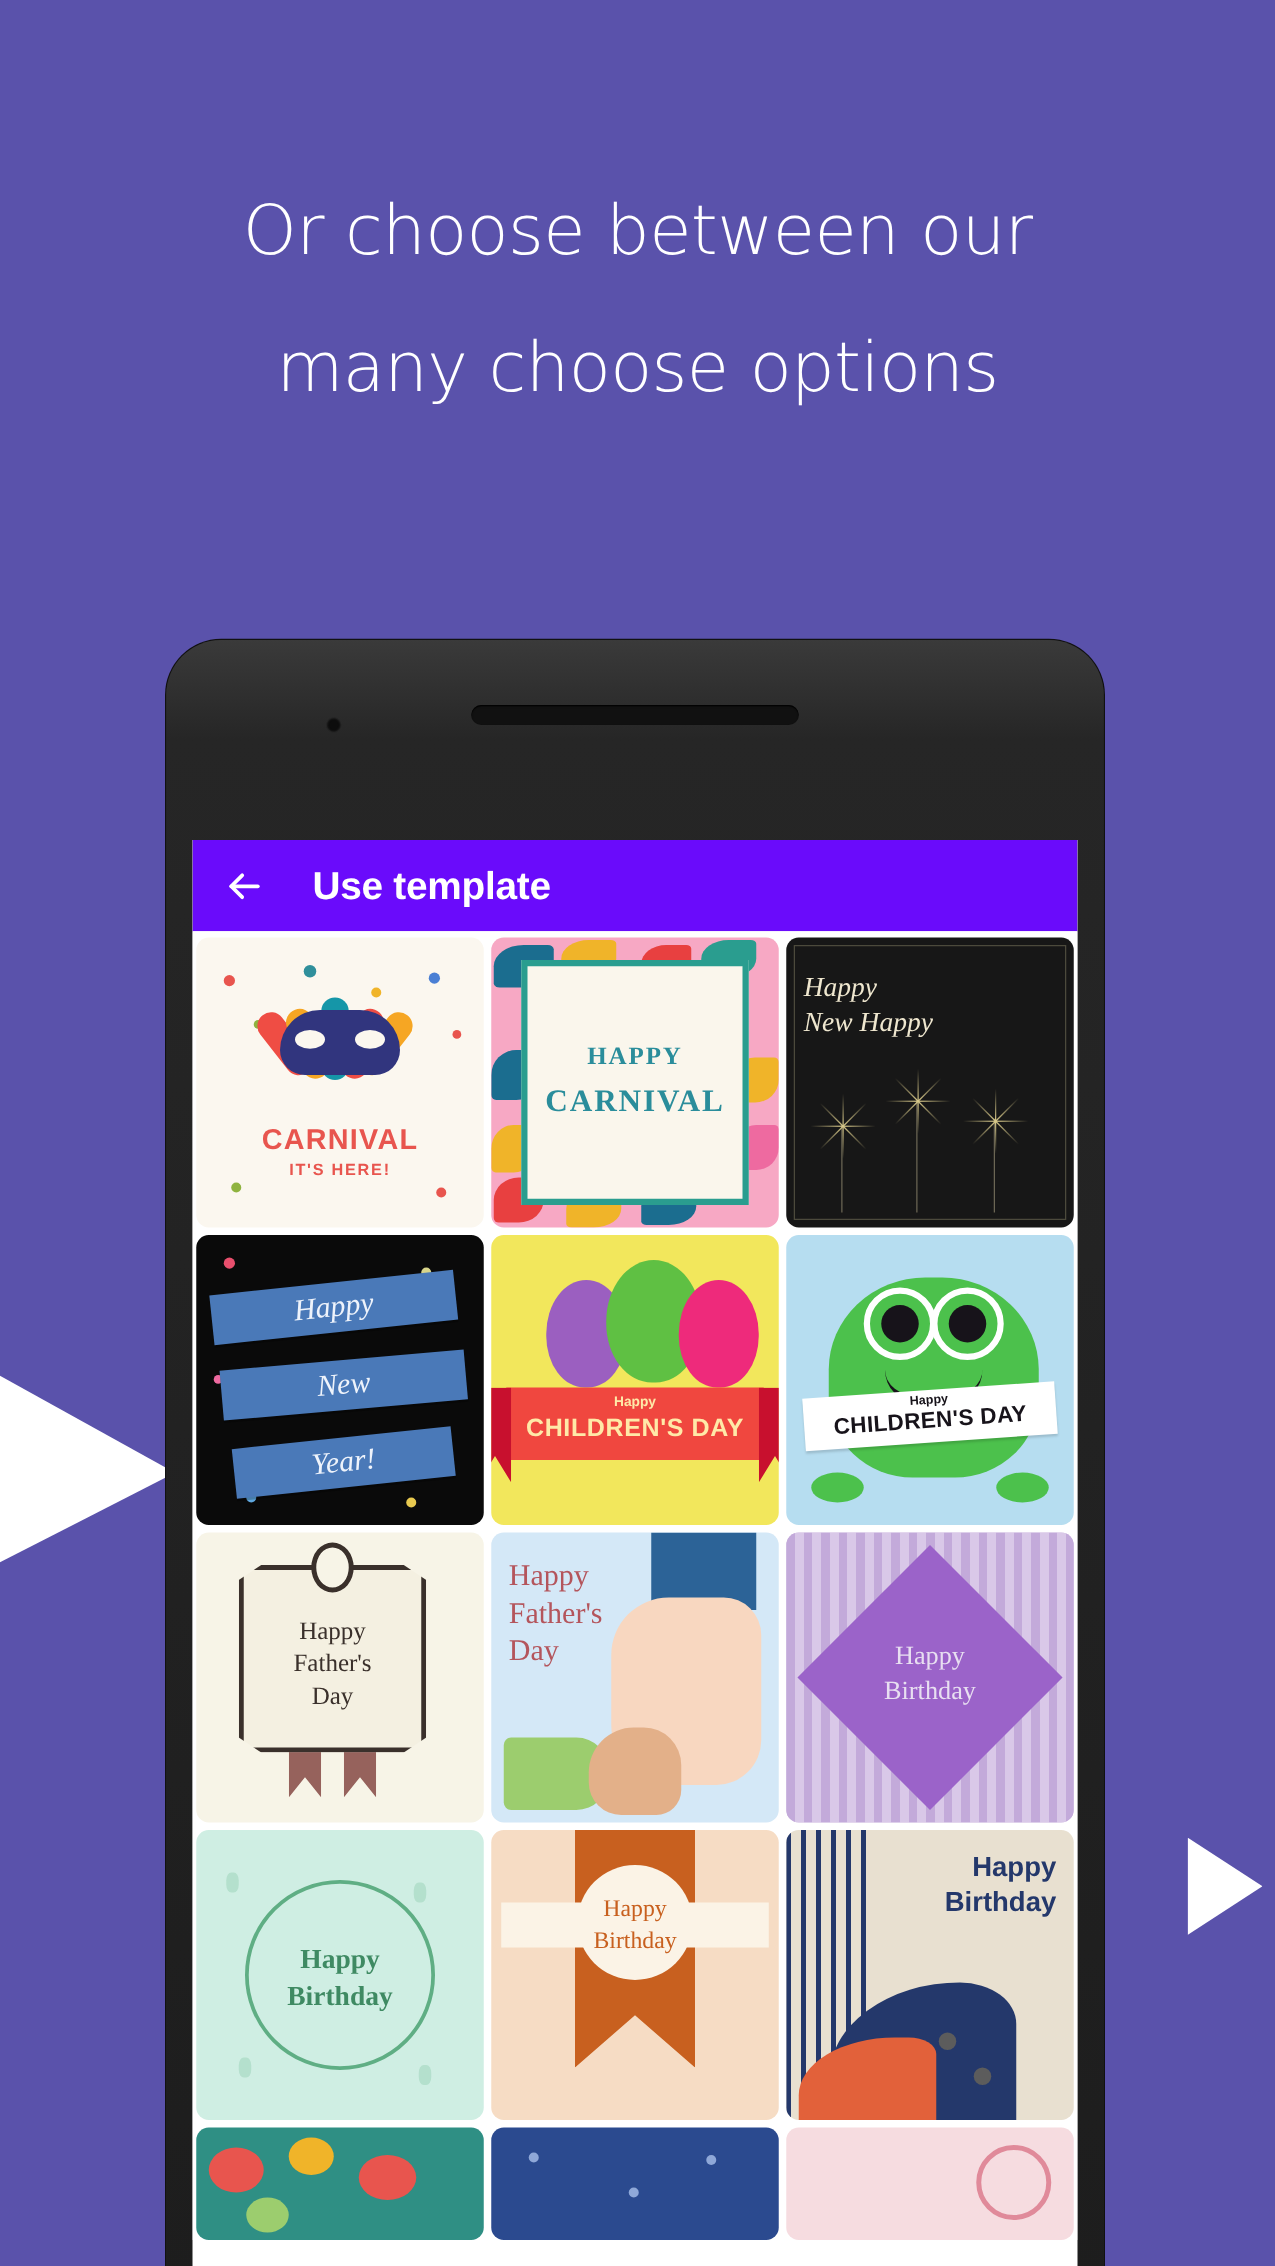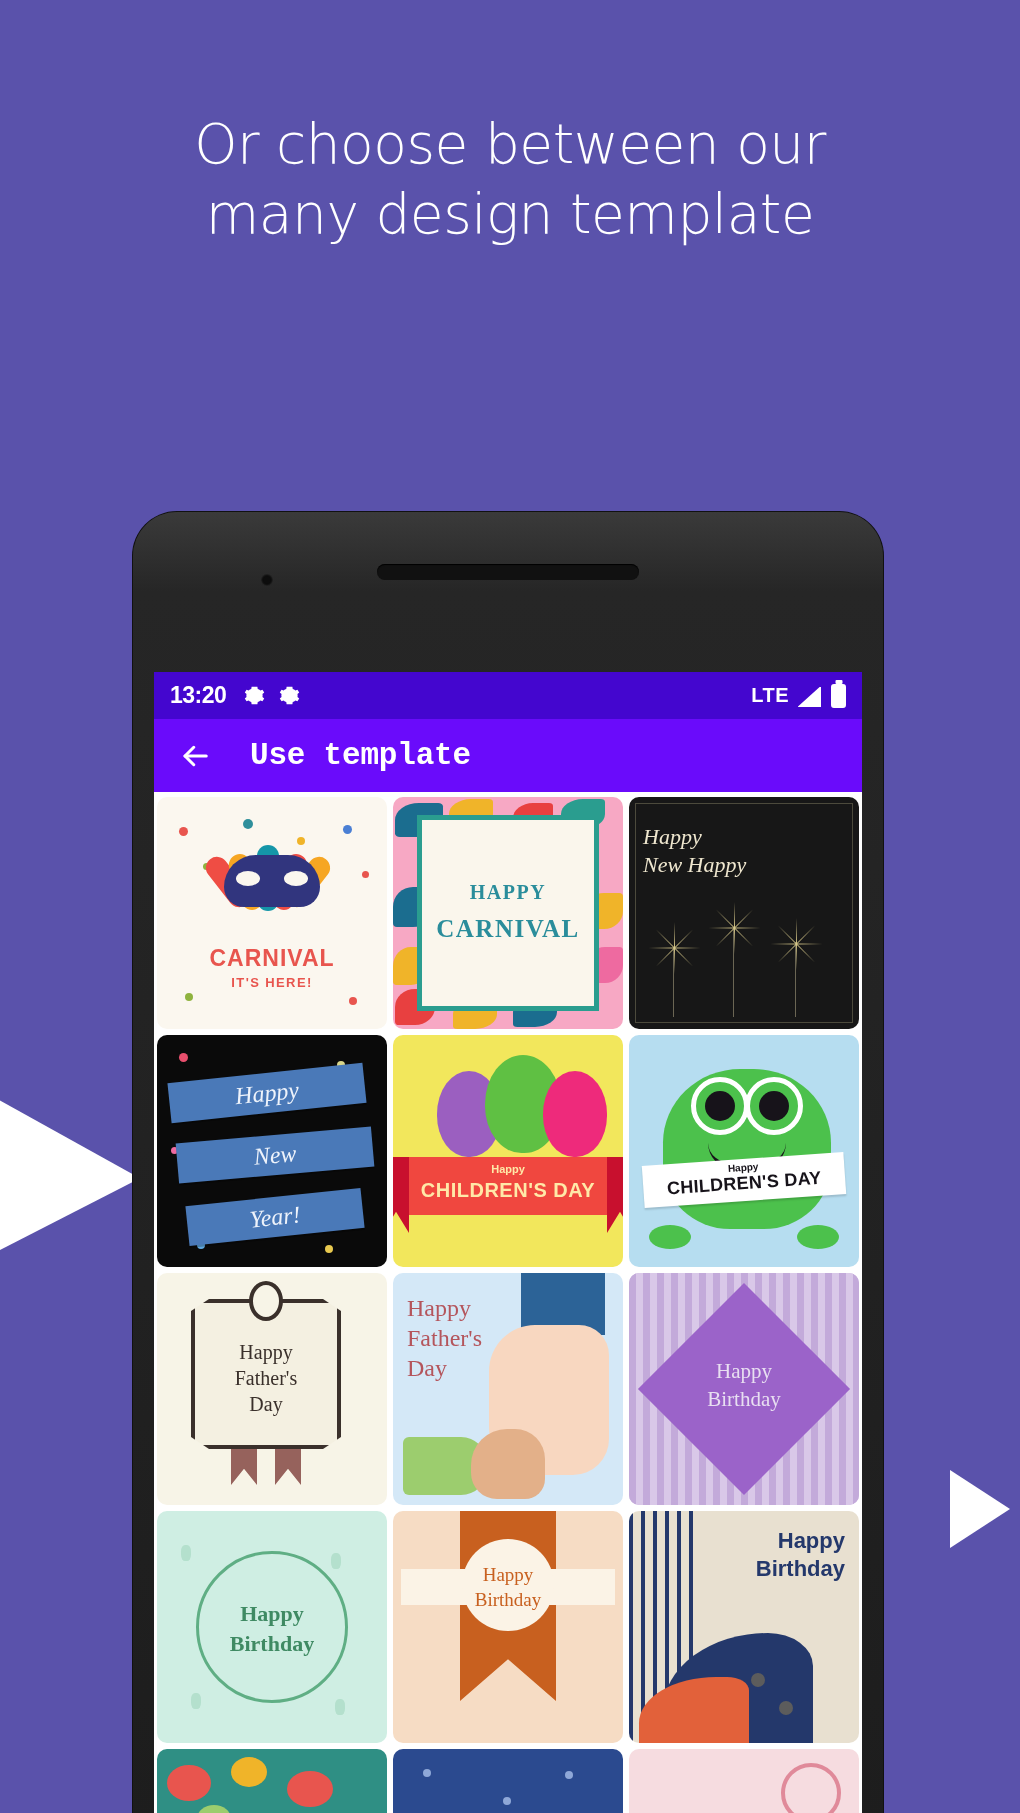--- a/index.html
+++ b/index.html
@@ -12,21 +12,21 @@
   .page { position: relative; width: 1020px; height: 1813px; background: #5a52ab; overflow: hidden; }
 
   
   .headline {
     position: absolute; top: 110px; left: 0; width: 1020px;
     text-align: center; color: #ffffff;
     font-size: 55px; font-weight: 300; line-height: 1.27;
     letter-spacing: -0.5px;
     font-family: "DejaVu Sans", sans-serif;
   }
-  .headline span { display: block; }
+  .headline span { display: block; margin-top: 40px; }
 
   
   .wedge-left {
     position: absolute; left: -10px; top: 1095px;
     width: 150px; height: 160px; background: #ffffff;
     clip-path: polygon(0 0, 100% 52%, 0 100%);
   }
   .wedge-right {
     position: absolute; right: 10px; top: 1470px;
     width: 60px; height: 78px; background: #ffffff;
@@ -78,21 +78,21 @@
   .signal { width: 24px; height: 20px; }
   .battery { width: 15px; height: 24px; border: 2.5px solid #fff; border-radius: 3px; position: relative; background:#fff; }
   .battery::before {
     content: ""; position: absolute; top: -6px; left: 50%; transform: translateX(-50%);
     width: 7px; height: 4px; background: #fff; border-radius: 1px;
   }
 
   
   .appbar {
     height: 73px; background: #6a0bfb; color: #fff;
-    display: flex; align-items: center; padding-left: 22px; font-family: Liberation Mono, monospace;
+    display: flex; align-items: center; padding-left: 22px;
   }
   .back-arrow { width: 38px; height: 38px; display:flex; align-items:center; justify-content:center; cursor: pointer; }
   .appbar-title {
     font-size: 31px; font-weight: 700; margin-left: 36px; letter-spacing: -0.2px;
   }
 
   
   .grid {
     padding: 5px 3px 0 3px; display: grid;
     grid-template-columns: repeat(3, 1fr);
@@ -247,59 +247,33 @@
   .c-pink   { background: #f6dce0; }
   .petal { position:absolute; border-radius:50%; }
 </style>
 </head>
 <body>
 
 <div class="page">
 
   <div class="headline">
     <span>Or choose between our</span>
-    <span>many design template</span>
+    <span>many choose options</span>
   </div>
 
   <div class="wedge-left"></div>
   <div class="wedge-right"></div>
 
   <div class="phone">
     <div class="phone-bezel-grad"></div>
     <div class="earpiece"></div>
     <div class="front-cam"></div>
 
     <div class="screen">
 
-      <div class="statusbar">
-        <div class="sb-time">13:20</div>
-        <div class="sb-icons-left">
-          <span class="gear">
-            <svg width="21" height="21" viewBox="0 0 24 24" fill="#fff">
-                <path d="M12 8a4 4 0 100 8 4 4 0 000-8zm9.3 4c0-.6-.1-1.2-.2-1.8l2-1.5-2-3.4-2.4 1a7.8 7.8 0 00-3-1.7L15.3 2H8.7l-.4 2.6a7.8 7.8 0 00-3 1.7l-2.4-1-2 3.4 2 1.5a8 8 0 000 3.6l-2 1.5 2 3.4 2.4-1c.9.8 1.9 1.4 3 1.7l.4 2.6h6.6l.4-2.6c1.1-.3 2.1-.9 3-1.7l2.4 1 2-3.4-2-1.5c.1-.6.2-1.2.2-1.8z"></path>
-              </svg>
-          </span>
-          <span class="gear">
-            <svg width="21" height="21" viewBox="0 0 24 24" fill="#fff">
-                <path d="M12 8a4 4 0 100 8 4 4 0 000-8zm9.3 4c0-.6-.1-1.2-.2-1.8l2-1.5-2-3.4-2.4 1a7.8 7.8 0 00-3-1.7L15.3 2H8.7l-.4 2.6a7.8 7.8 0 00-3 1.7l-2.4-1-2 3.4 2 1.5a8 8 0 000 3.6l-2 1.5 2 3.4 2.4-1c.9.8 1.9 1.4 3 1.7l.4 2.6h6.6l.4-2.6c1.1-.3 2.1-.9 3-1.7l2.4 1 2-3.4-2-1.5c.1-.6.2-1.2.2-1.8z"></path>
-              </svg>
-          </span>
-        </div>
-        <div class="sb-spacer"></div>
-        <div class="sb-right">
-          <span class="sb-lte">LTE</span>
-          <span class="signal">
-            <svg width="24" height="20" viewBox="0 0 24 20">
-                <path d="M22 1v18H2z" fill="#fff"></path>
-                <path d="M22 1v18H2z" fill="none" stroke="#fff" stroke-width="2"></path>
-              </svg>
-          </span>
-          <span class="battery"></span>
-        </div>
-      </div>
 
       <div class="appbar">
         <span class="back-arrow">
           <svg width="34" height="30" viewBox="0 0 24 24" fill="none" stroke="#fff" stroke-width="2.4" stroke-linecap="round" stroke-linejoin="round">
               <line x1="21" y1="12" x2="4" y2="12"></line>
               <polyline points="11,5 4,12 11,19"></polyline>
             </svg>
         </span>
         <span class="appbar-title">Use template</span>
       </div>

